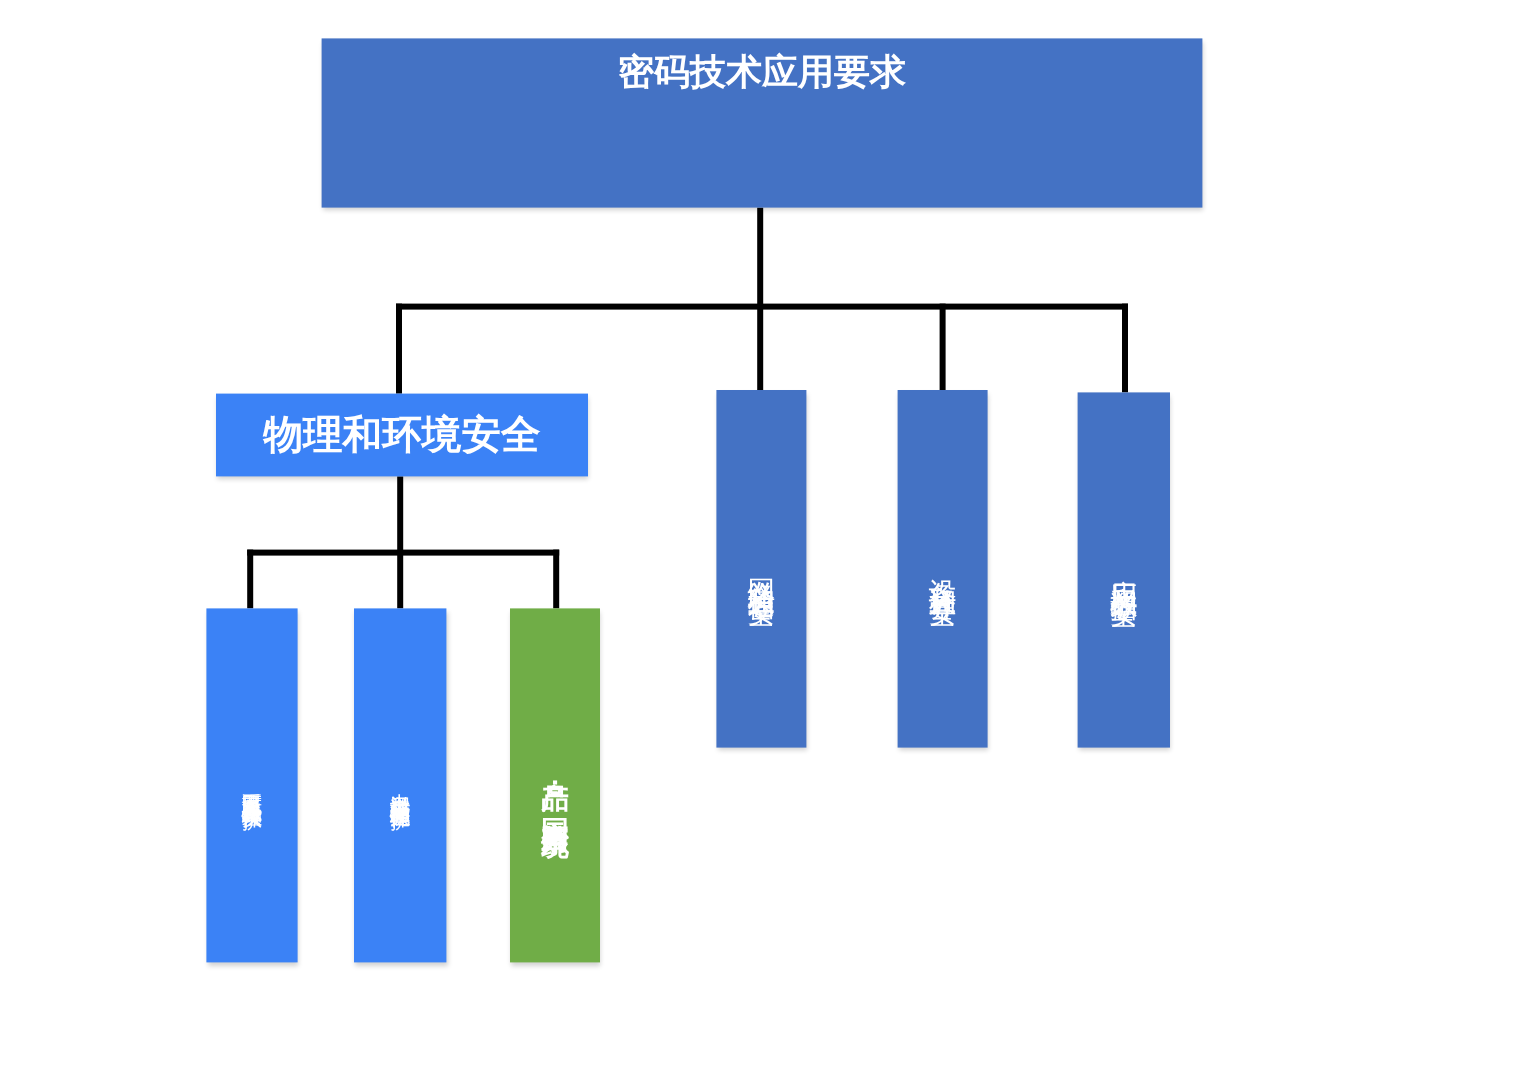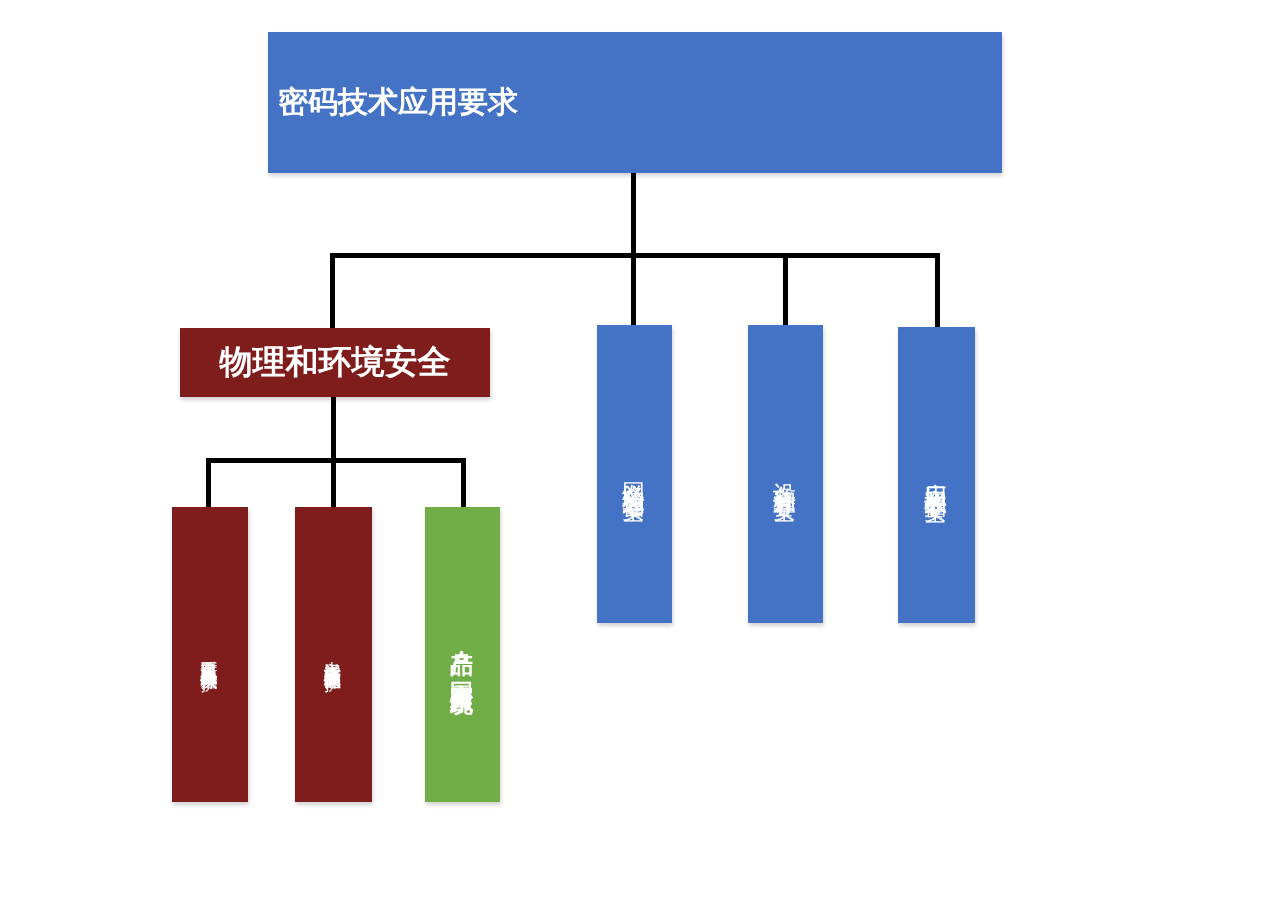--- a/index.html
+++ b/index.html
@@ -22,25 +22,25 @@
   .node {
     position: absolute;
     display: flex;
     align-items: center;
     justify-content: center;
     color: #ffffff;
     box-shadow: 1px 3px 4px rgba(0,0,0,0.18);
     box-sizing: border-box;
   }
   .blue   { background: #4472C4; }
-  .orange { background: #7f1d1d; }
+  .orange { background: #3b82f6; }
   .green  { background: #70AD47; }
 
   .root {
-    flex-direction: row;
+    flex-direction: column;
     justify-content: space-between;
     padding: 13px 10px 14px 10px;
   }
   .root .rline {
     font-size: 30px;
     font-weight: bold;
     line-height: 1.05;
     text-align: center;
     white-space: nowrap;
   }

